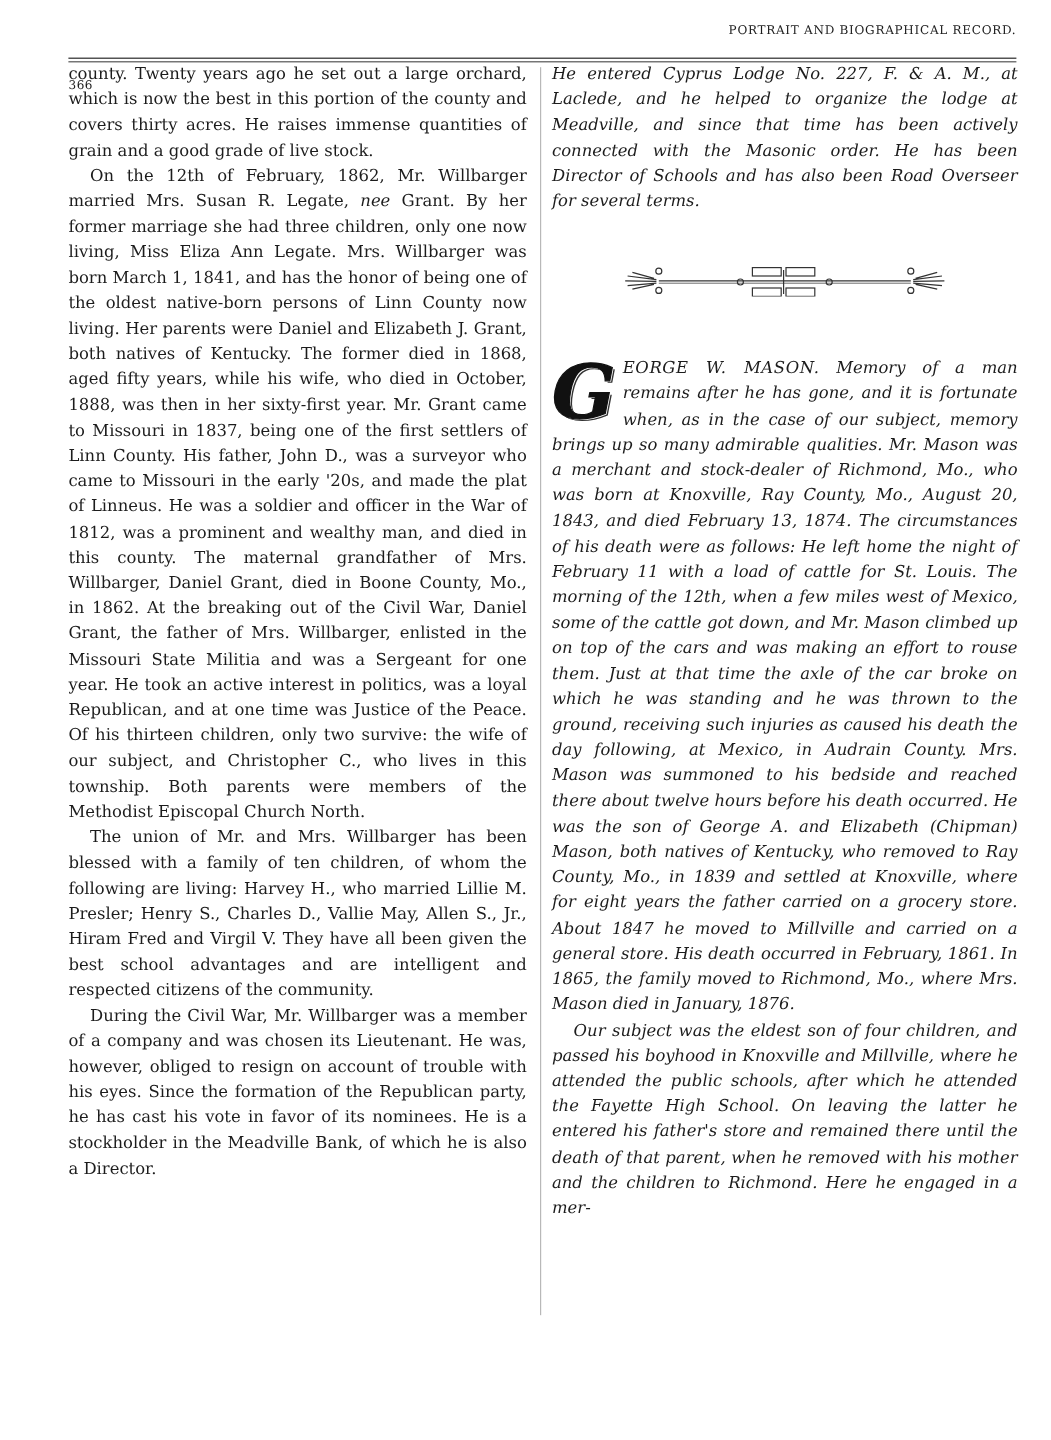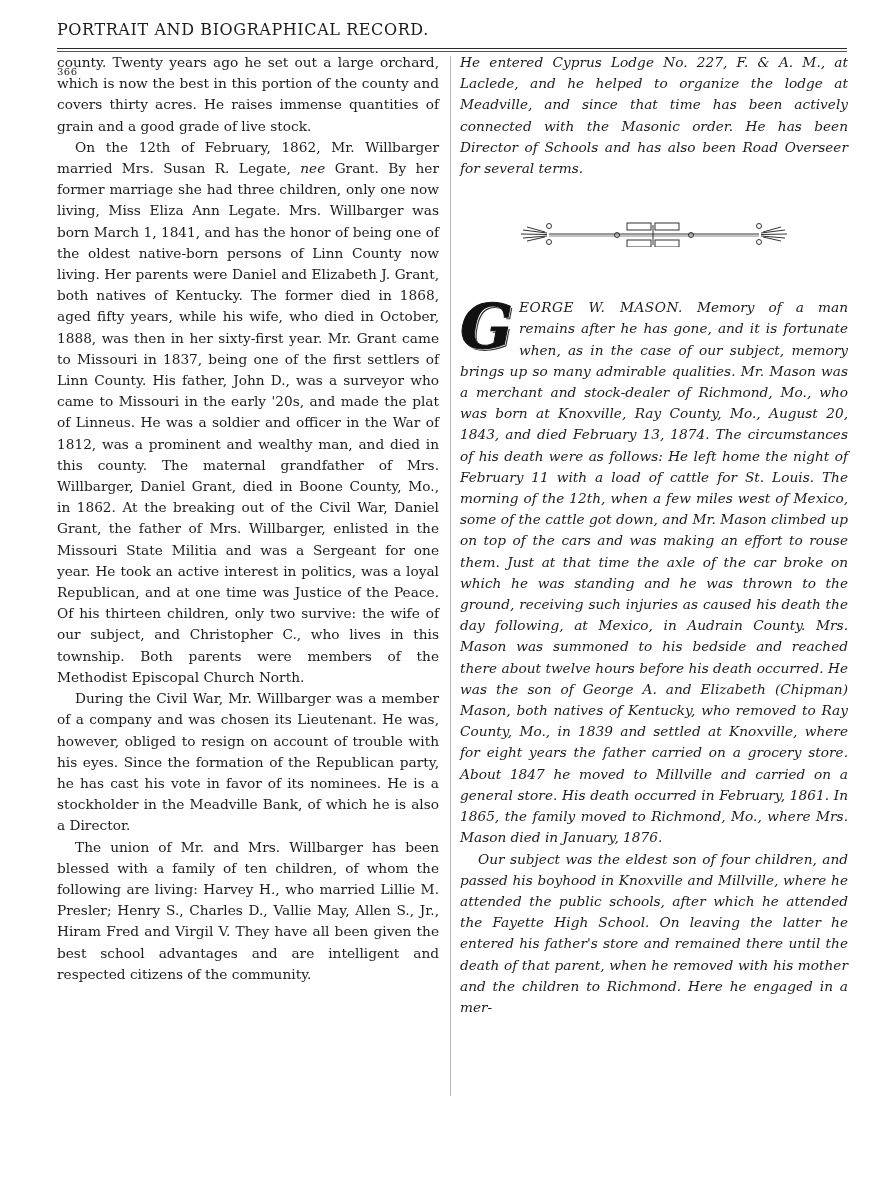--- a/index.html
+++ b/index.html
@@ -1,20 +1,20 @@
 <!DOCTYPE html>
 <html><head>
 <meta charset="utf-8">
 <style>
   html, body { margin: 0; padding: 0; background: #ffffff; }
   body { width: 876px; height: 1200px; position: relative; overflow: hidden; color: #1c1c1c;
          font-family: "DejaVu Serif", "Liberation Serif", serif; }
   .running-head { position: absolute; top: 20px; left: 57px; width: 790px; height: 26px; }
   .page-number { position: absolute; left: 0; top: 0; font-size: 10px; letter-spacing: 0.5px; margin-top: 46px; }
-  .running-title { position: absolute; left: 0; right: 0; top: 0; text-align: left; font-size: 16px; letter-spacing: 0.6px; }
+  .running-title { position: absolute; left: 0; right: 0; top: 0; text-align: right; font-size: 10px; letter-spacing: 0.6px; }
   .rule { position: absolute; left: 57px; width: 790px; top: 48px; height: 4px;
           border-top: 1.5px solid #2a2a2a; border-bottom: 1px solid #555; box-sizing: border-box; }
   .col { position: absolute; top: 52px; font-size: 13.7px; line-height: 21.2px; text-align: justify; }
   .col-left { left: 57px; width: 382px; }
   .col-right { left: 460px; width: 388px; font-style: italic; }
   .col-divider { position: absolute; left: 450px; top: 56px; height: 1040px; border-left: 1px solid #b8b8b8; }
   .col p { margin: 0; text-indent: 18px; }
   .col p.noindent { text-indent: 0; }
   .col-left p:first-child, .col-right p:first-child { text-indent: 0; }
   .ornament { display: block; margin: 42px auto 50px auto; width: 270px; height: 26px; }
@@ -31,22 +31,22 @@
 <div class="running-head">
   <span class="page-number">366</span>
   <div class="running-title">PORTRAIT AND BIOGRAPHICAL RECORD.</div>
 </div>
 <div class="rule"></div>
 <div class="col-divider"></div>
 
 <div class="col col-left">
   <p>county. Twenty years ago he set out a large orchard, which is now the best in this portion of the county and covers thirty acres. He raises immense quantities of grain and a good grade of live stock.</p>
   <p><span>On the 12th of February, 1862, Mr. Willbarger married Mrs. Susan R. Legate, </span><em>nee</em><span> Grant. By her former marriage she had three children, only one now living, Miss Eliza Ann Legate. Mrs. Willbarger was born March 1, 1841, and has the honor of being one of the oldest native-born persons of Linn County now living. Her parents were Daniel and Elizabeth J. Grant, both natives of Kentucky. The former died in 1868, aged fifty years, while his wife, who died in October, 1888, was then in her sixty-first year. Mr. Grant came to Missouri in 1837, being one of the first settlers of Linn County. His father, John D., was a surveyor who came to Missouri in the early '20s, and made the plat of Linneus. He was a soldier and officer in the War of 1812, was a prominent and wealthy man, and died in this county. The maternal grandfather of Mrs. Willbarger, Daniel Grant, died in Boone County, Mo., in 1862. At the breaking out of the Civil War, Daniel Grant, the father of Mrs. Willbarger, enlisted in the Missouri State Militia and was a Sergeant for one year. He took an active interest in politics, was a loyal Republican, and at one time was Justice of the Peace. Of his thirteen children, only two survive: the wife of our subject, and Christopher C., who lives in this township. Both parents were members of the Methodist Episcopal Church North.</span></p>
+  <p>The union of Mr. and Mrs. Willbarger has been blessed with a family of ten children, of whom the following are living: Harvey H., who married Lillie M. Presler; Henry S., Charles D., Vallie May, Allen S., Jr., Hiram Fred and Virgil V. They have all been given the best school advantages and are intelligent and respected citizens of the community.</p>
   <p>During the Civil War, Mr. Willbarger was a member of a company and was chosen its Lieutenant. He was, however, obliged to resign on account of trouble with his eyes. Since the formation of the Republican party, he has cast his vote in favor of its nominees. He is a stockholder in the Meadville Bank, of which he is also a Director.</p>
-  <p>The union of Mr. and Mrs. Willbarger has been blessed with a family of ten children, of whom the following are living: Harvey H., who married Lillie M. Presler; Henry S., Charles D., Vallie May, Allen S., Jr., Hiram Fred and Virgil V. They have all been given the best school advantages and are intelligent and respected citizens of the community.</p>
 </div>
 
 <div class="col col-right">
   <p class="noindent">He entered Cyprus Lodge No. 227, F. &amp; A. M., at Laclede, and he helped to organize the lodge at Meadville, and since that time has been actively connected with the Masonic order. He has been Director of Schools and has also been Road Overseer for several terms.</p>
 
   <svg class="ornament" viewBox="0 0 270 26">
     <g stroke="#333" fill="none" stroke-width="1">
       <line x1="30" y1="13" x2="240" y2="13"></line>
       <line x1="30" y1="15" x2="240" y2="15" stroke-width="0.6"></line>
       <path d="M4 9 L28 12 M2 13 L28 13.5 M4 17 L28 15 M8 6 L26 11 M8 20 L26 16"></path>

